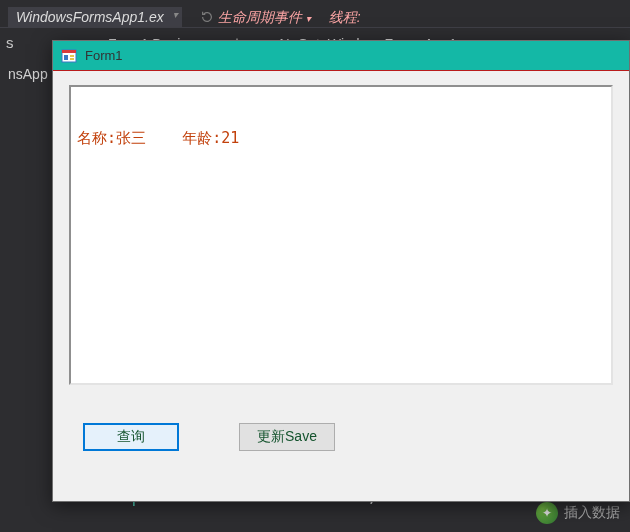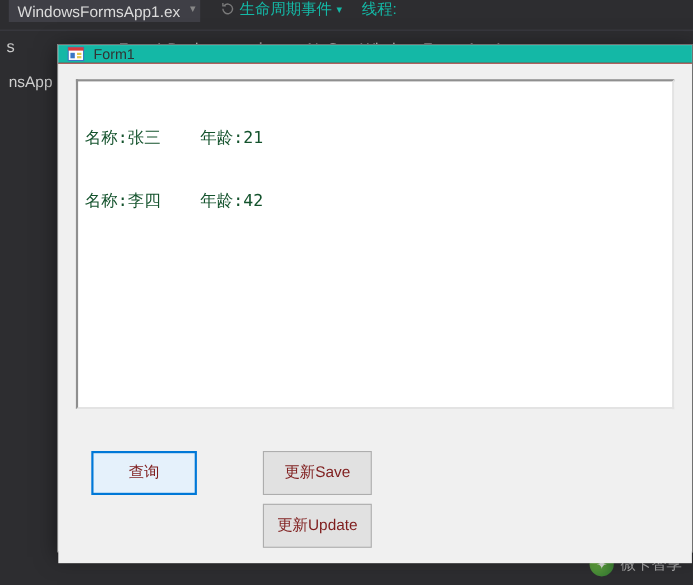--- a/index.html
+++ b/index.html
@@ -12,42 +12,43 @@
       position: relative;
     }
     .vs-bg {
       position: absolute;
       inset: 0;
       background: #2d2d30;
     }
     .vs-toolbar {
       height: 28px;
       display: flex;
-      align-items: flex-start;
+      align-items: flex-end;
       gap: 18px;
       padding-left: 8px;
       color: #c8c8c8;
       font-size: 14px;
       background: #2d2d30;
       border-bottom: 1px solid #3f3f46;
+      font-style: italic;
     }
     .vs-toolbar .combo {
       background: #3f3f46;
       padding: 2px 18px 2px 8px;
       position: relative;
       color: #dcdcdc;
     }
     .vs-toolbar .combo::after {
       content: "▾";
       position: absolute;
       right: 4px;
       font-size: 10px;
       color: #888;
     }
-    .vs-toolbar .ghost { color: #14b8a6; display: flex; align-items: center; gap: 4px; }
+    .vs-toolbar .ghost { color: #fca5a5; display: flex; align-items: center; gap: 4px; }
     .vs-tabs {
       height: 32px;
       display: flex;
       align-items: center;
       gap: 36px;
       padding-left: 12px;
       color: #d0d0d0;
       font-size: 14px;
       background: #2d2d30;
     }
@@ -96,42 +97,42 @@
       flex-direction: column;
     }
     .wf-listbox {
       background: #ffffff;
       border: 2px inset #e3e3e3;
       height: 300px;
       padding: 4px 6px;
       font-family: "SimSun", "NSimSun", monospace;
       font-size: 15px;
       line-height: 19px;
-      color: #14532d;
+      color: #c2410c;
       white-space: pre;
       overflow: hidden;
     }
     .wf-row { white-space: pre; }
     .wf-buttons {
       margin-top: 38px;
       display: flex;
       gap: 60px;
       align-items: flex-start;
       padding-left: 14px;
     }
     .wf-btn {
       min-width: 96px;
-      height: 40px;
+      height: 28px;
       background: #e1e1e1;
       border: 1px solid #adadad;
       font-family: "SimSun", sans-serif;
       font-size: 14px;
       padding: 0 12px;
       cursor: pointer;
-      color: #7f1d1d;
+      color: #14532d;
     }
     .wf-btn.focus {
       border: 2px solid #0078d7;
       background: #e5f1fb;
       padding: 0 11px;
     }
     .wf-btn-col {
       display: flex;
       flex-direction: column;
       gap: 8px;
@@ -212,21 +213,21 @@
   </div>
 
   <div class="vs-left">nsApp</div>
 
   <div class="code-bg">
     <span class="type">Expression</span><span class="punct">&lt;</span><span class="type">Func</span><span class="punct">&lt;</span><span class="type">CPersonal</span><span class="punct">, </span><span class="type">bool</span><span class="punct">&gt;</span>
   </div>
 
   <div class="watermark">
     <span class="wm-ico">✦</span>
-    <span>微卡智享</span>
+    <span>插入数据</span>
   </div>
 
 </div>
 
 <div class="winforms">
   <div class="wf-titlebar">
     <span class="wf-icon">
       <svg viewBox="0 0 16 16">
           <rect x="1" y="2" width="14" height="12" fill="#fff" stroke="#3a76c4"></rect>
           <rect x="1" y="2" width="14" height="3" fill="#d83b3b"></rect>
@@ -234,24 +235,22 @@
           <rect x="9" y="7" width="4" height="2" fill="#e6c84c"></rect>
           <rect x="9" y="10" width="4" height="2" fill="#e6c84c"></rect>
         </svg>
     </span>
     <span class="wf-title">Form1</span>
   </div>
 
   <div class="wf-client">
     <div class="wf-listbox">
       <div class="wf-row">名称:张三    年龄:21</div>
-      <div class="wf-row">名称:李四    年龄:42</div>
     </div>
 
     <div class="wf-buttons">
       <button class="wf-btn focus">查询</button>
       <div class="wf-btn-col">
         <button class="wf-btn">更新Save</button>
-        <button class="wf-btn">更新Update</button>
       </div>
     </div>
   </div>
 </div>
 
 </body></html>

